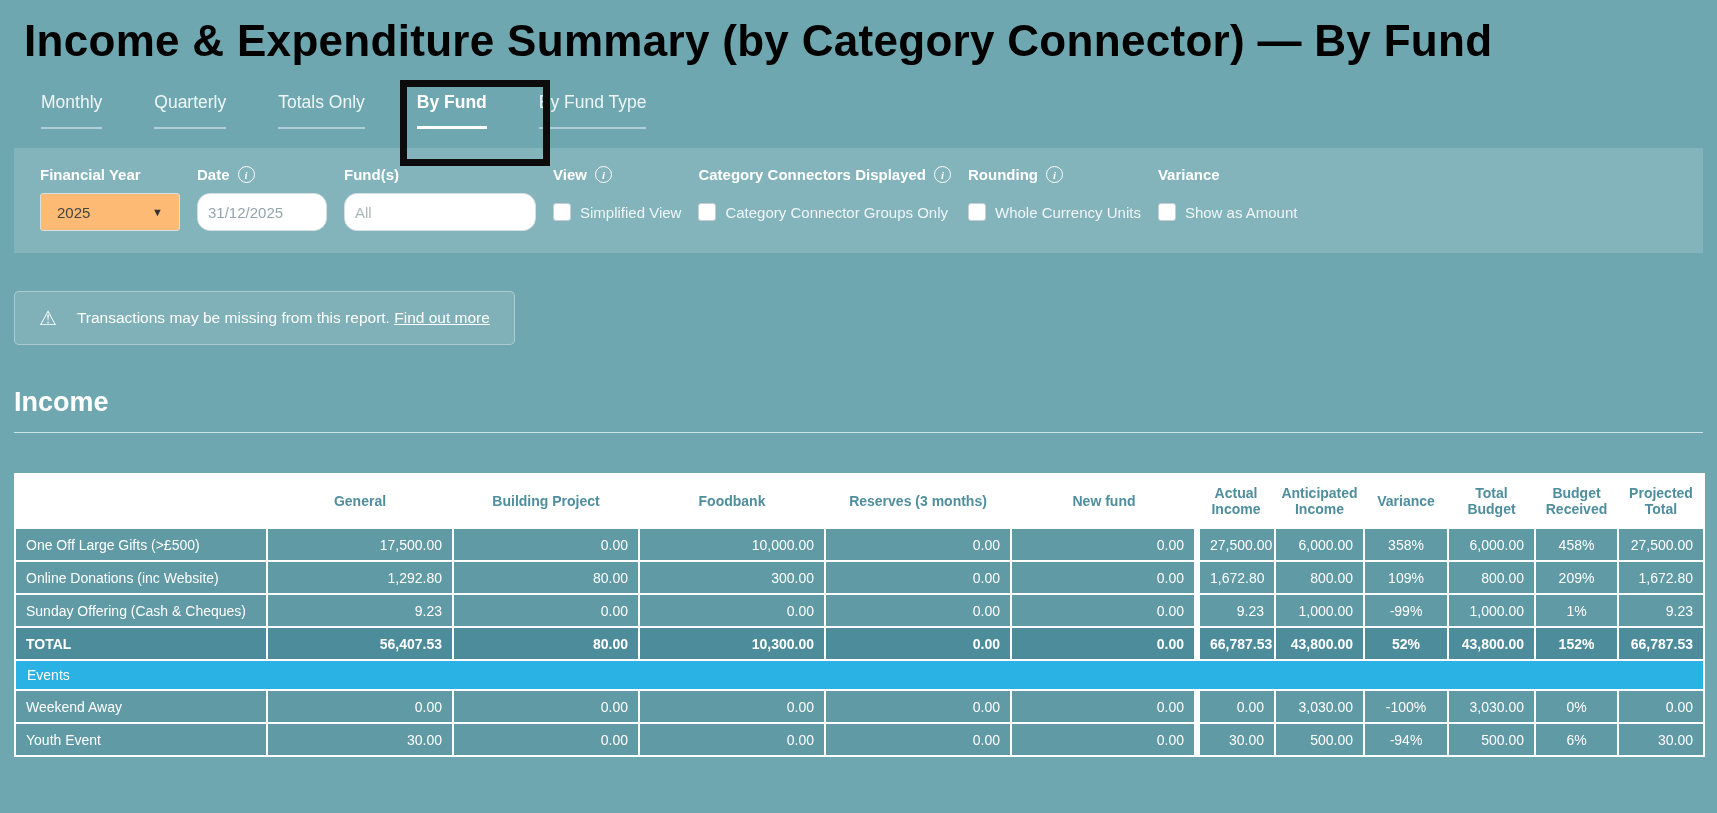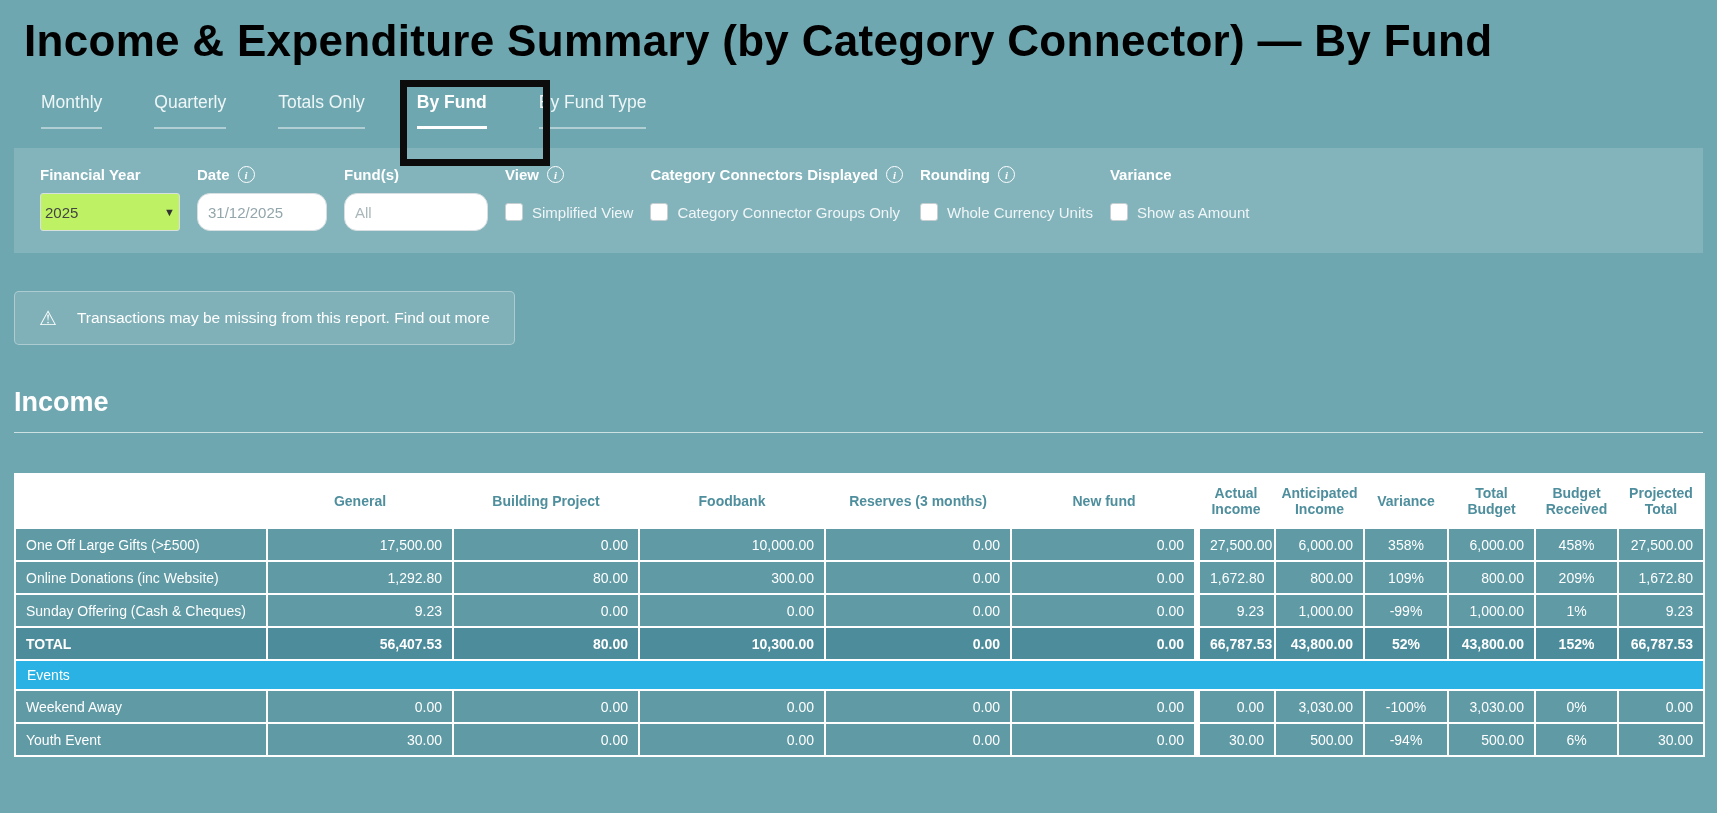--- a/index.html
+++ b/index.html
@@ -46,46 +46,46 @@
   .fgroup{display:flex;flex-direction:column;gap:10px;}
   .flabel{color:#fff;font-weight:bold;font-size:15px;display:flex;align-items:center;gap:8px;white-space:nowrap;}
   .info-icon{
     width:17px;height:17px;border:1.6px solid #fff;border-radius:50%;
     display:inline-flex;align-items:center;justify-content:center;
     font-size:11px;font-weight:bold;font-style:italic;color:#fff;cursor:pointer;
     font-family:"Liberation Serif", serif;flex:0 0 auto;
   }
   .control-row{height:38px;display:flex;align-items:center;gap:9px;}
   .select-box{
-    width:140px;height:38px;background:#bef264;border-radius:3px;border:1px solid #d7dfe1;
+    width:140px;height:38px;background:#fdba74;border-radius:3px;border:1px solid #d7dfe1;
     display:flex;align-items:center;justify-content:space-between;
-    padding:0 4px;font-size:15px;color:#444;cursor:pointer;
+    padding:0 16px;font-size:15px;color:#444;cursor:pointer;
   }
   .select-caret{font-size:11px;color:#333;}
   .text-input{
     height:38px;border:1px solid #d7dfe1;border-radius:13px;padding:0 10px;
     font-size:15px;background:#fff;font-family:"Liberation Sans", sans-serif;
   }
   .date-input{width:130px;color:#93a6ab;}
-  .fund-input{width:144px;color:#a16207;}
+  .fund-input{width:192px;color:#a16207;}
   .fund-input::placeholder{color:#aab7ba;}
   .checkbox{
     appearance:none;-webkit-appearance:none;width:18px;height:18px;
     background:#fff;border:1px solid #c5ced0;border-radius:3px;cursor:pointer;flex:0 0 auto;
   }
   .check-label{color:#f0f6f7;font-size:15px;white-space:nowrap;}
 
   
   .warning-box{
     margin:38px 0 0 0;display:inline-flex;align-items:center;gap:20px;
     background:rgba(255,255,255,0.12);border:1px solid rgba(255,255,255,0.35);
     border-radius:5px;padding:16px 24px;color:#fff;font-size:15.5px;
   }
   .warn-icon{font-size:20px;line-height:1;}
-  .warning-link{color:#fff;cursor:pointer;}
+  .warning-link{color:#fff;text-decoration:underline;cursor:pointer;}
 
   
   .section-title{margin-top:42px;color:#fff;font-size:27px;font-weight:bold;}
   .rule{border-top:1px solid rgba(255,255,255,0.65);margin-top:14px;}
 
   
   table{border-collapse:collapse;width:1689px;margin-top:40px;table-layout:fixed;}
   th{
     background:#ffffff;color:var(--header-text);font-size:14px;font-weight:bold;
     padding:10px 4px;text-align:center;vertical-align:middle;border:2px solid #fff;

